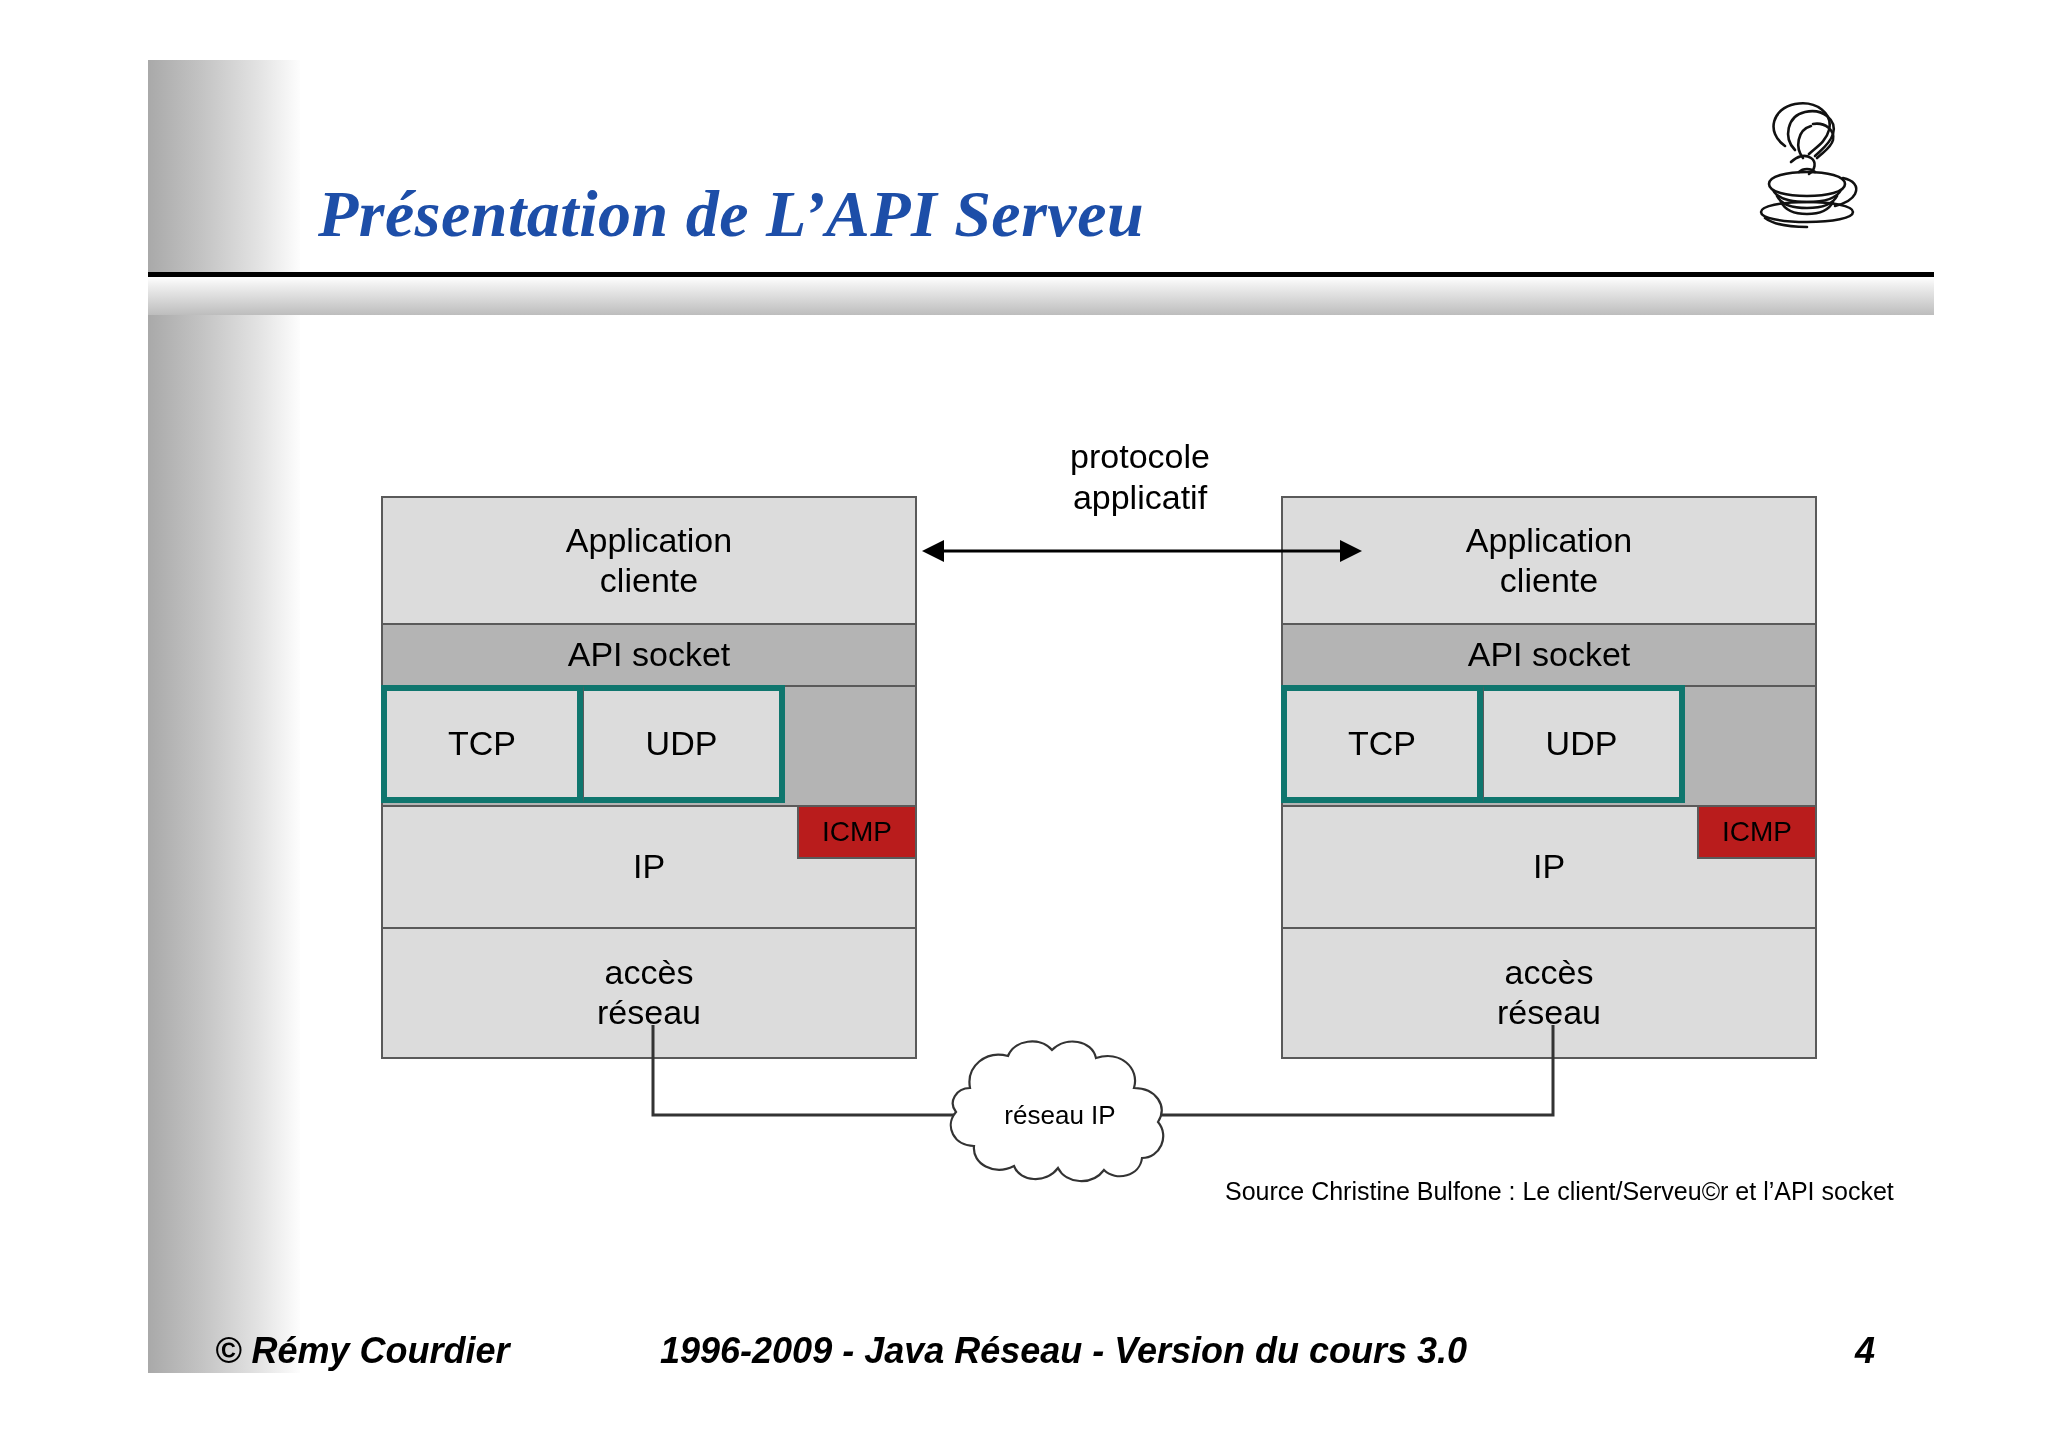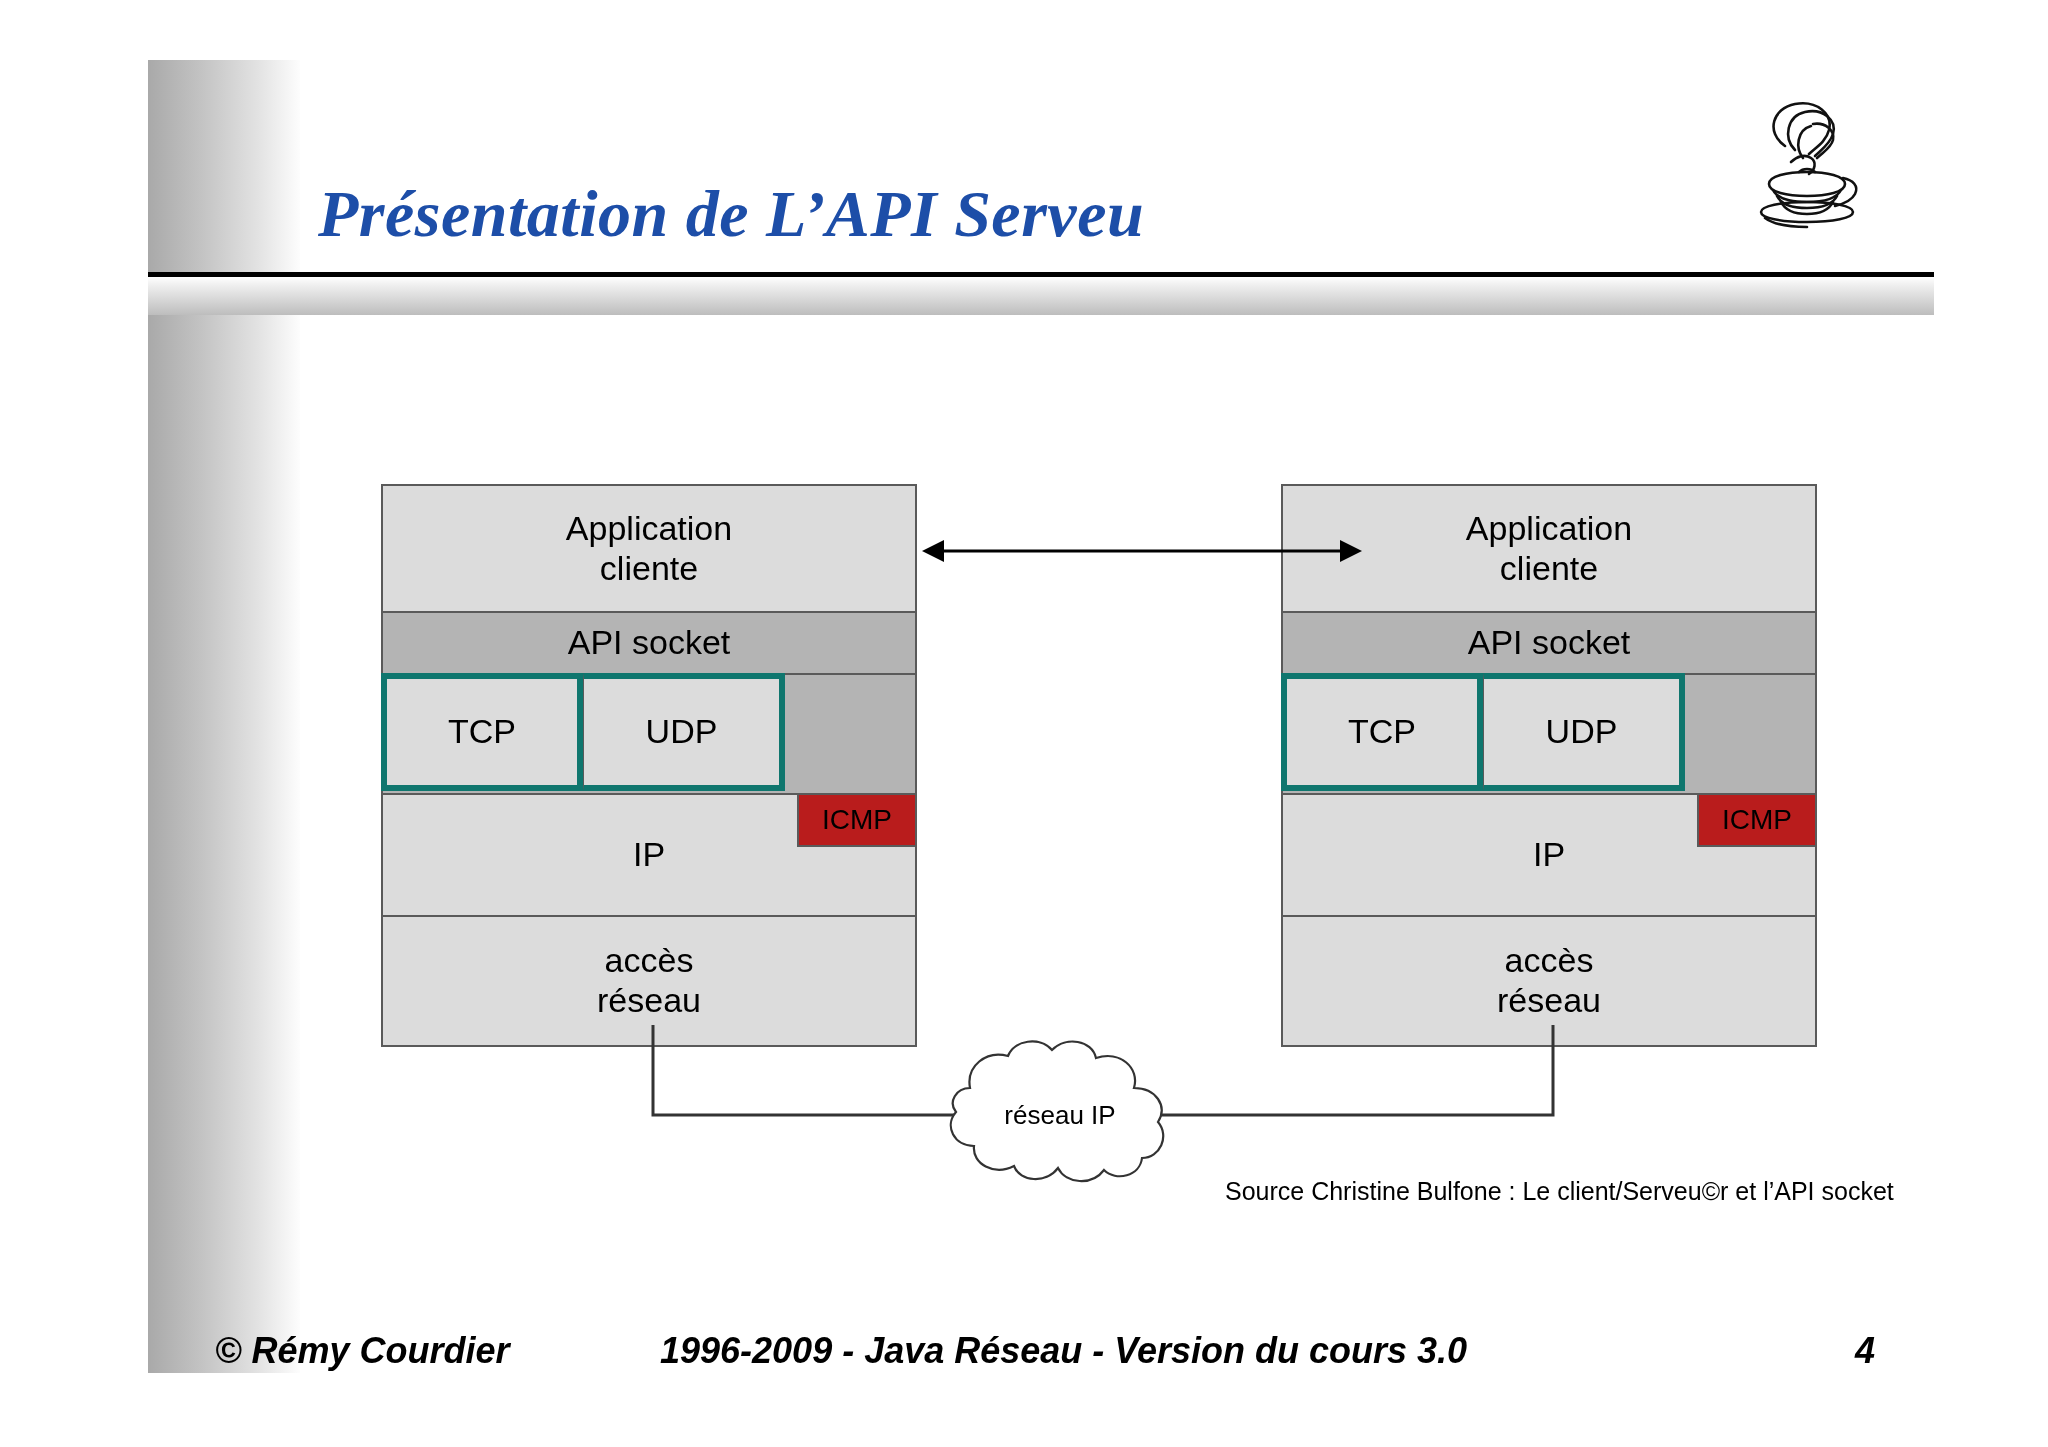--- a/index.html
+++ b/index.html
@@ -104,21 +104,21 @@
     display: flex;
     align-items: center;
     justify-content: center;
     text-align: center;
     color: #000;
     font-size: 34px;
     line-height: 1.17;
     font-family: "Liberation Sans", sans-serif;
   }
 
-  .layer-app     { height: 129px; }
+  .layer-app     { height: 129px; margin-top: 12px; }
   .layer-api     { height: 62px; background: #b4b4b4; border-top: none; }
   .layer-tcpudp  { height: 118px; background: #b4b4b4; border-top: none; border-bottom: none; padding: 0; }
   .layer-ip      { height: 124px; border-top: 2px solid #5a5a5a; }
   .layer-access  { height: 130px; border-top: none; }
 
   
   .tcpudp-row {
     position: absolute;
     left: -2px;
     top: -2px;
@@ -326,20 +326,24 @@
       </div>
 
       <div class="layer layer-access">
         <div>
           <div>accès</div>
           <div>réseau</div>
         </div>
       </div>
     </div>
 
+    <div id="proto-label">
+      <div>protocole</div>
+      <div>applicatif</div>
+    </div>
 
     <div id="proto-arrow">
       <svg viewBox="0 0 440 32" width="440" height="32">
         <line x1="16" y1="16" x2="424" y2="16" stroke="#000" stroke-width="3"></line>
         <polygon points="0,16 22,5 22,27" fill="#000"></polygon>
         <polygon points="440,16 418,5 418,27" fill="#000"></polygon>
       </svg>
     </div>
 
     <div id="connectors">

